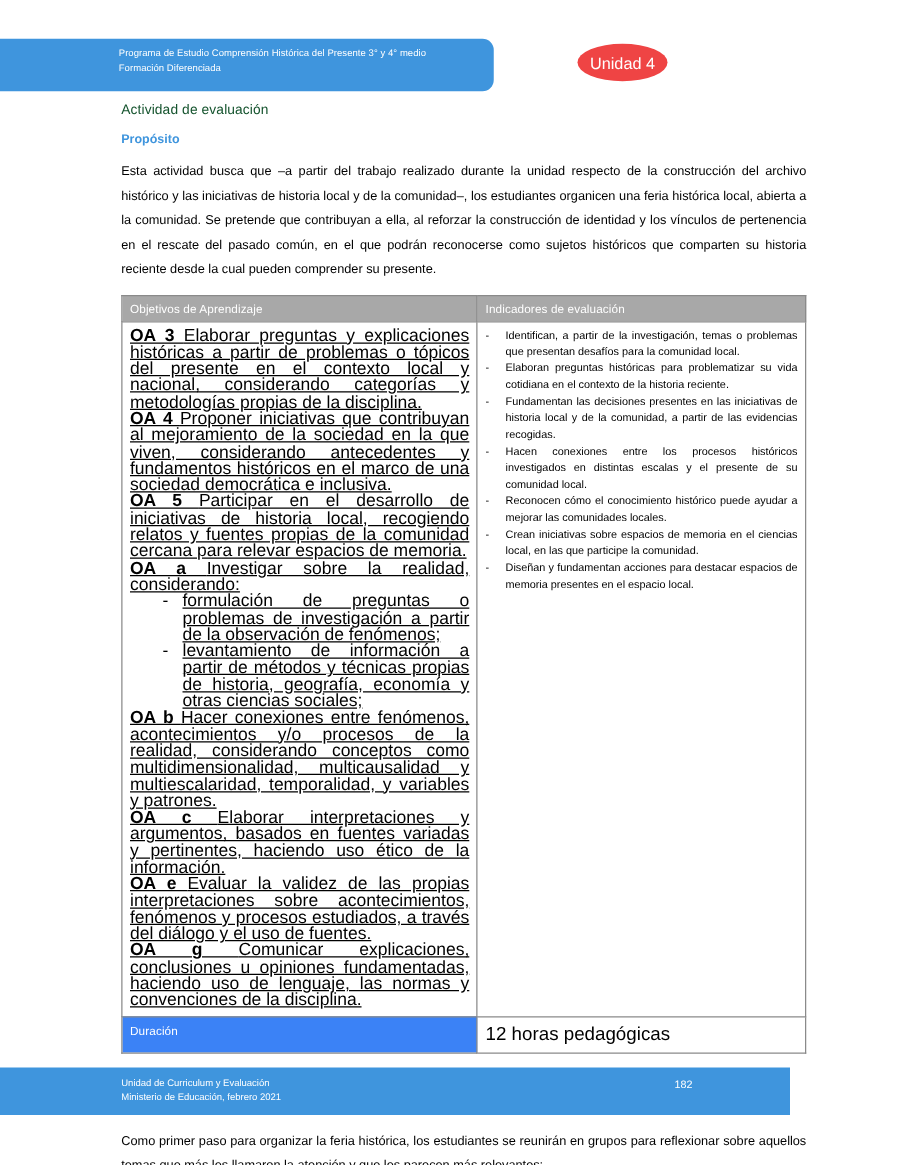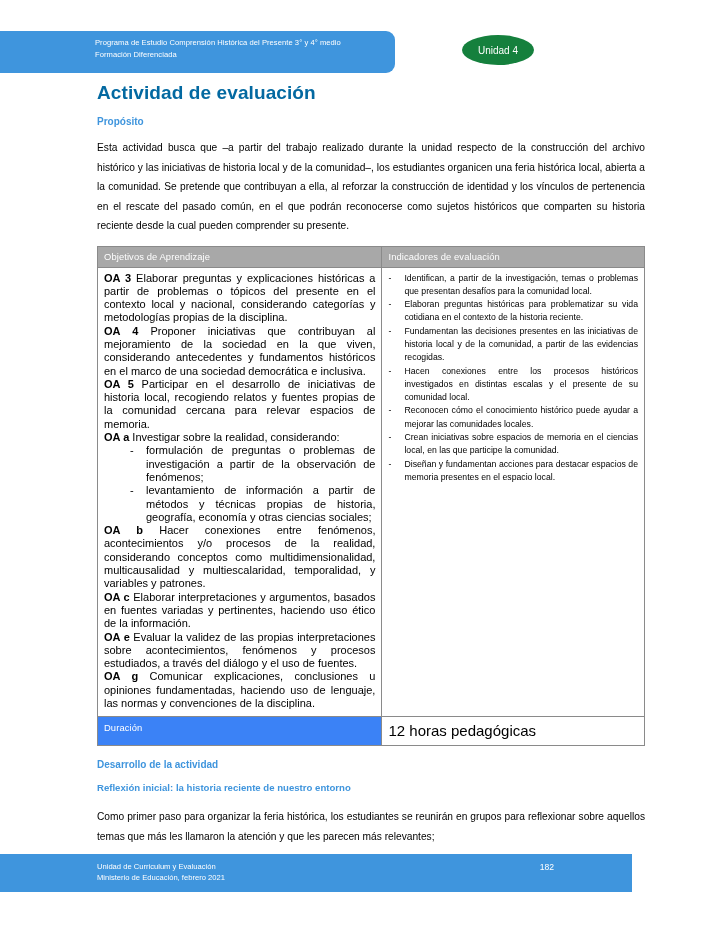--- a/index.html
+++ b/index.html
@@ -45,40 +45,40 @@
     letter-spacing: .05px;
     white-space: nowrap;
   }
   .unit-badge {
     position: absolute;
     right: 54px;
     top: 4px;
     width: 72px;
     height: 30px;
     border-radius: 50%;
-    background: #15803d;
-    color: #ffffff;
-    font-size: 10px;
+    background: #ef4444;
+    color: #ffffff;
+    font-size: 13px;
     display: flex;
     align-items: center;
     justify-content: center;
   }
 
   
   .content {
     position: absolute;
     left: 97px;
     top: 82px;
     width: 548px;
   }
   h1.section-title {
     margin: 0 0 12px 0;
-    font-size: 19px;
-    font-weight: bold;
-    color: #0369a1;
+    font-size: 11px;
+    font-weight: normal;
+    color: #14532d;
     letter-spacing: .1px;
   }
   h2.sub-title {
     margin: 0 0 11px 0;
     font-size: 10px;
     font-weight: bold;
     color: #3f95dd;
   }
   p.body-text {
     margin: 0 0 10px 0;
@@ -103,23 +103,24 @@
     background: #a8a8a8;
     color: #ffffff;
     font-size: 9.4px;
     font-weight: normal;
     text-align: left;
     padding: 4px 6px 5px 6px;
     letter-spacing: .1px;
   }
   td.oa-cell {
     padding: 4px 6px 6px 6px;
-    font-size: 11px;
+    font-size: 14px;
     line-height: 13.3px;
     text-align: justify;
+    text-decoration: underline;
   }
   td.ind-cell {
     padding: 4px 6px 6px 4px;
     font-size: 8.7px;
     line-height: 13.3px;
     text-align: justify;
   }
   .oa-entry { margin: 0 0 0 0; }
   .oa-code { font-weight: bold; }
   ul.dash-list {

